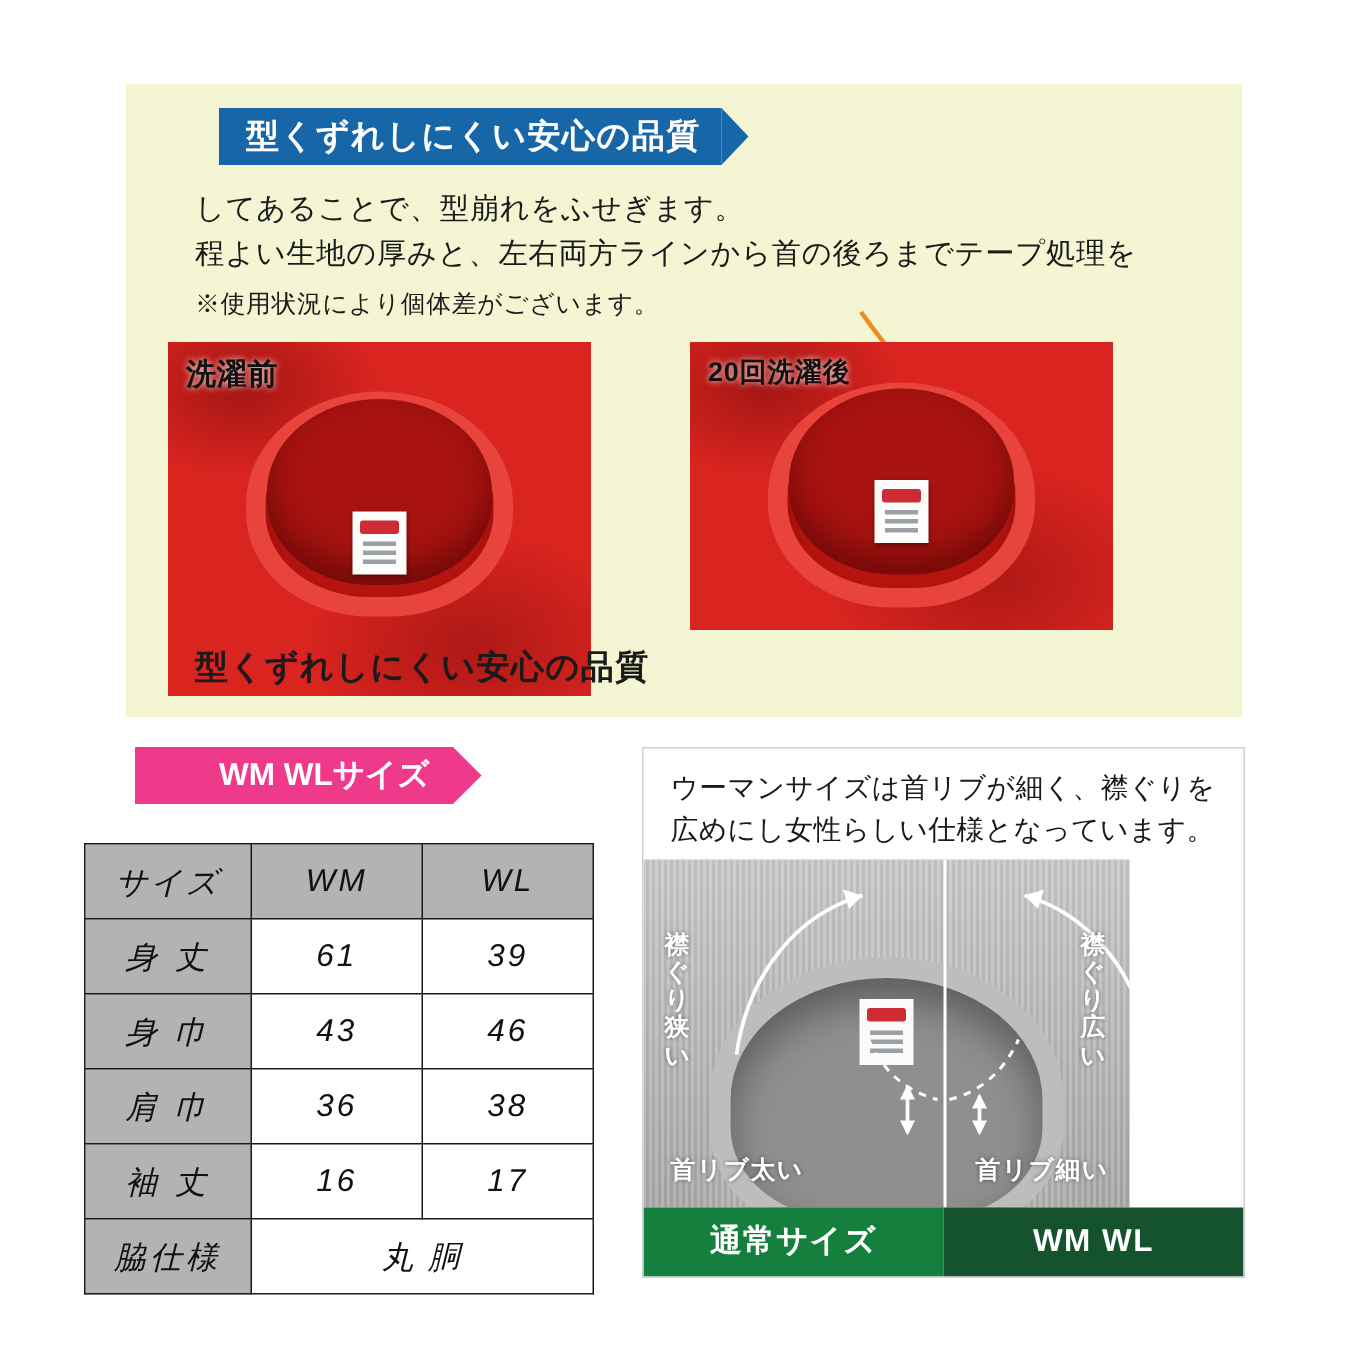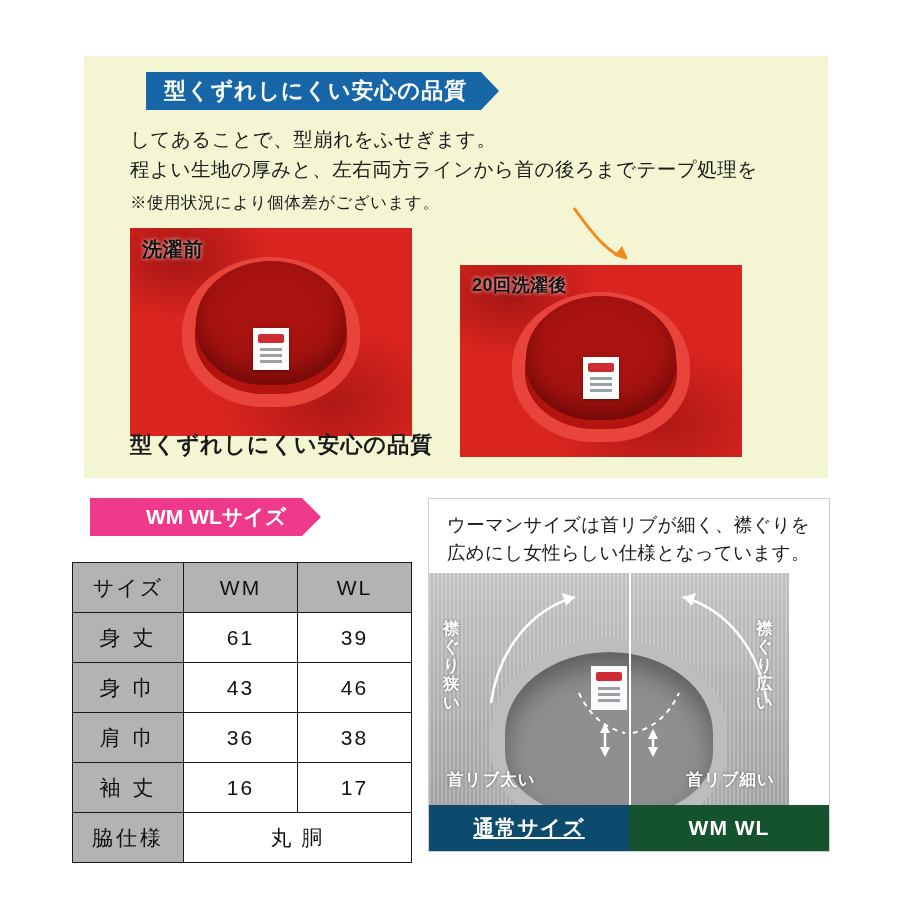--- a/index.html
+++ b/index.html
@@ -124,22 +124,22 @@
     width: 90px;
     height: 70px;
   }
 
   
   .photo {
     position: absolute;
     overflow: hidden;
     background: #d9d9d9;
   }
-  .photo-left  { left: 46px;  top: 172px; width: 282px; height: 208px; font-family: Liberation Mono, monospace; }
-  .photo-right { left: 376px; top: 172px; width: 282px; height: 192px; margin-top: 37px; }
+  .photo-left  { left: 28px;  top: 172px; width: 282px; height: 236px; font-family: Liberation Mono, monospace; }
+  .photo-right { left: 376px; top: 172px; width: 282px; height: 192px; }
   .photo-label {
     position: absolute;
     left: 12px;
     top: 8px;
     color: #111;
     font-size: 20px;
     font-weight: bold;
     z-index: 5;
     text-shadow: 0 0 4px rgba(255,255,255,0.85);
     letter-spacing: 0.5px;
@@ -245,25 +245,26 @@
     right: -19px;
     top: 0;
     width: 0; height: 0;
     border-top: 19px solid transparent;
     border-bottom: 19px solid transparent;
     border-left: 19px solid #ef3a8c;
   }
 
   table.size-table {
     position: absolute;
-    left: 72px;
+    left: 56px;
     top: 562px;
     width: 330px;
     border-collapse: collapse;
     table-layout: fixed;
+    font-style: italic;
   }
   table.size-table td, table.size-table th {
     border: 1.5px solid #1a1a1a;
     height: 47px;
     text-align: center;
     font-size: 21px;
     font-weight: normal;
     color: #111;
     letter-spacing: 2px;
   }
@@ -297,25 +298,24 @@
     width: 368px;
     font-size: 18.5px;
     line-height: 1.5;
     letter-spacing: 0.3px;
     z-index: 6;
   }
   .neck-photo {
     position: absolute;
     left: 0;
     top: 74px;
-    width: 360px;
+    width: 324px;
     height: 232px;
     background: linear-gradient(#cdcdcd, #b9b9b9);
     overflow: hidden;
-    font-family: Liberation Mono, monospace;
   }
   .neck-photo .fabric {
     position: absolute;
     left: 0; top: 0; right: 0; bottom: 0;
     background:
       radial-gradient(ellipse at 50% 120%, rgba(255,255,255,0.35), rgba(255,255,255,0) 60%),
       repeating-linear-gradient(90deg, rgba(255,255,255,0.12) 0 2px, rgba(0,0,0,0.05) 2px 4px),
       linear-gradient(#c9c9c9, #a9a9a9);
   }
   .neck-photo .collar-grey {
@@ -407,21 +407,21 @@
   }
   .tab {
     flex: 1;
     color: #ffffff;
     font-size: 21px;
     font-weight: bold;
     line-height: 46px;
     text-align: center;
     letter-spacing: 1px;
   }
-  .tab-normal { background: #0c4a6e; text-decoration: underline; }
+  .tab-normal { background: #15803d; }
   .tab-wm { background: #14532d; }
 </style>
 </head>
 <body>
 
 <div class="page">
 
   <div class="quality-panel">
 
     <div class="ribbon">型くずれしにくい安心の品質</div>

